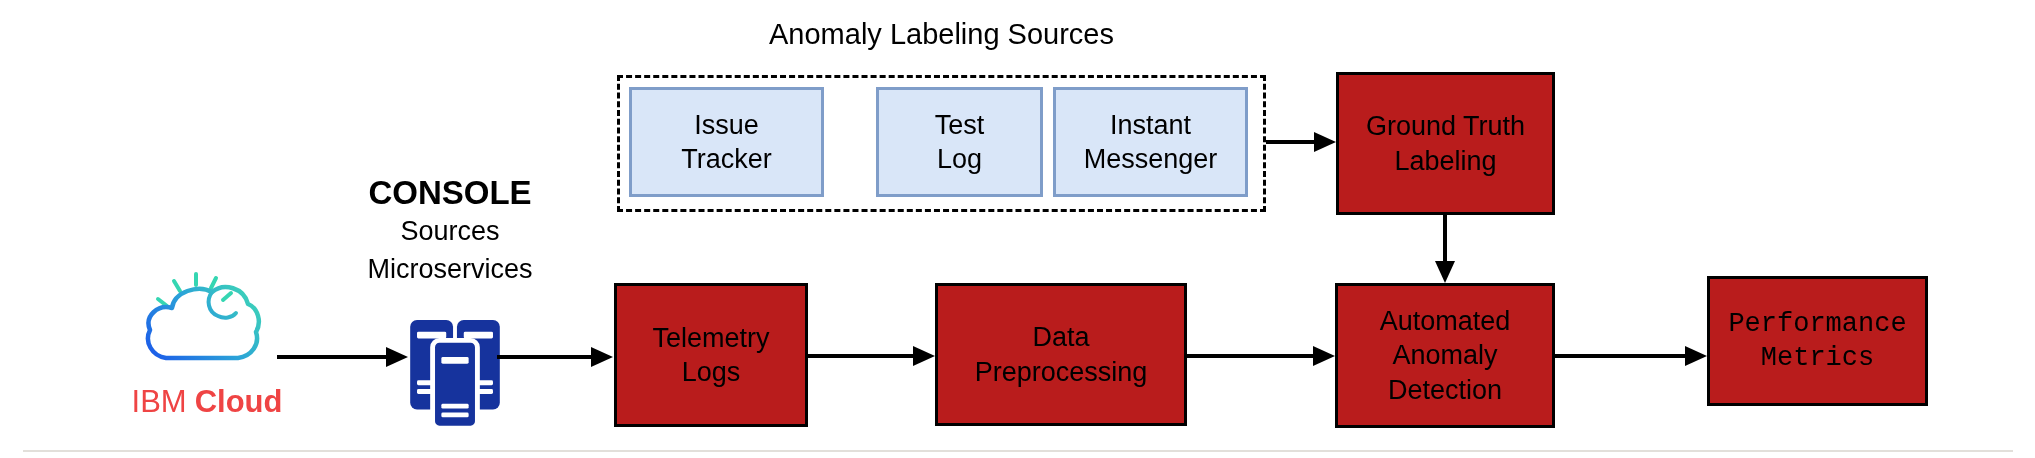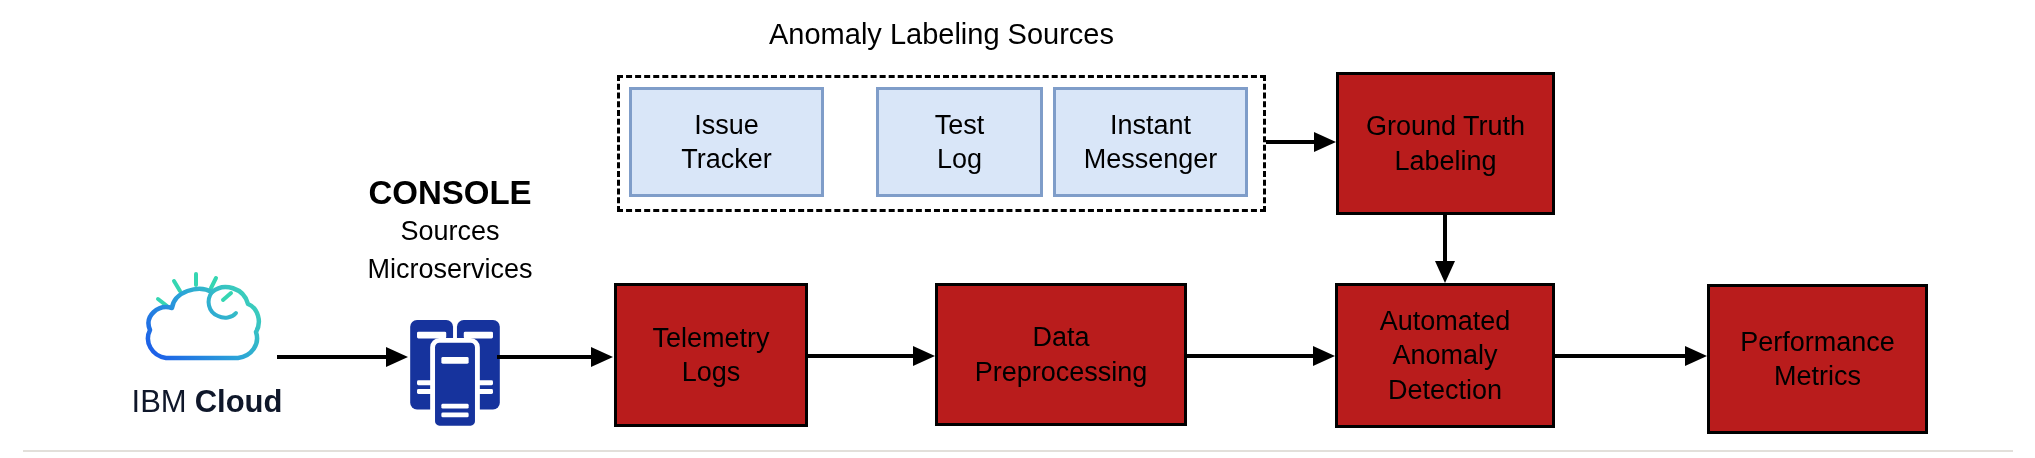--- a/index.html
+++ b/index.html
@@ -35,21 +35,21 @@
   
   .av { position:absolute; width:4px; background:#000; }
   .av::after {
     content:""; position:absolute; bottom:-21px; left:50%;
     transform:translateX(-50%);
     border-top:22px solid #000;
     border-left:10px solid transparent; border-right:10px solid transparent;
   }
   .console-label { position:absolute; text-align:center; font-size:27px; line-height:38px; }
   .console-label .t1 { font-weight:bold; font-size:33px; }
-  .ibm-label { position:absolute; text-align:center; font-size:31px; color:#0f172a; }
+  .ibm-label { position:absolute; text-align:center; font-size:31px; color:#ef4444; }
   .ibm-label .bold { font-weight:bold; margin-left:8px; }
   .divider { position:absolute; height:2px; background:#e2dfda; }
 </style>
 </head>
 <body>
 
 <div id="stage">
 
   <div class="title" style="left:617px; top:18px; width:649px;">Anomaly Labeling Sources</div>
 
@@ -114,21 +114,21 @@
     </g>
   </svg>
 
   <div class="box" style="left:614px; top:283px; width:194px; height:144px;">Telemetry
 Logs</div>
   <div class="box" style="left:935px; top:283px; width:252px; height:143px;">Data
 Preprocessing</div>
   <div class="box" style="left:1335px; top:283px; width:220px; height:145px;">Automated
 Anomaly
 Detection</div>
-  <div class="box" style="left:1707px; top:284px; width:221px; height:150px;">Performance
+  <div class="box" style="left:1707px; top:276px; width:221px; height:130px;font-family:Liberation Mono, monospace;">Performance
 Metrics</div>
 
   <div class="ah" style="left:277px; top:355px; width:110px;"></div>
   <div class="ah" style="left:497px; top:355px; width:95px;"></div>
   <div class="ah" style="left:808px; top:354px; width:106px;"></div>
   <div class="ah" style="left:1187px; top:354px; width:127px;"></div>
   <div class="ah" style="left:1555px; top:354px; width:131px;"></div>
   <div class="ah" style="left:1266px; top:140px; width:49px;"></div>
   <div class="av" style="left:1443px; top:215px; height:47px;"></div>
 

